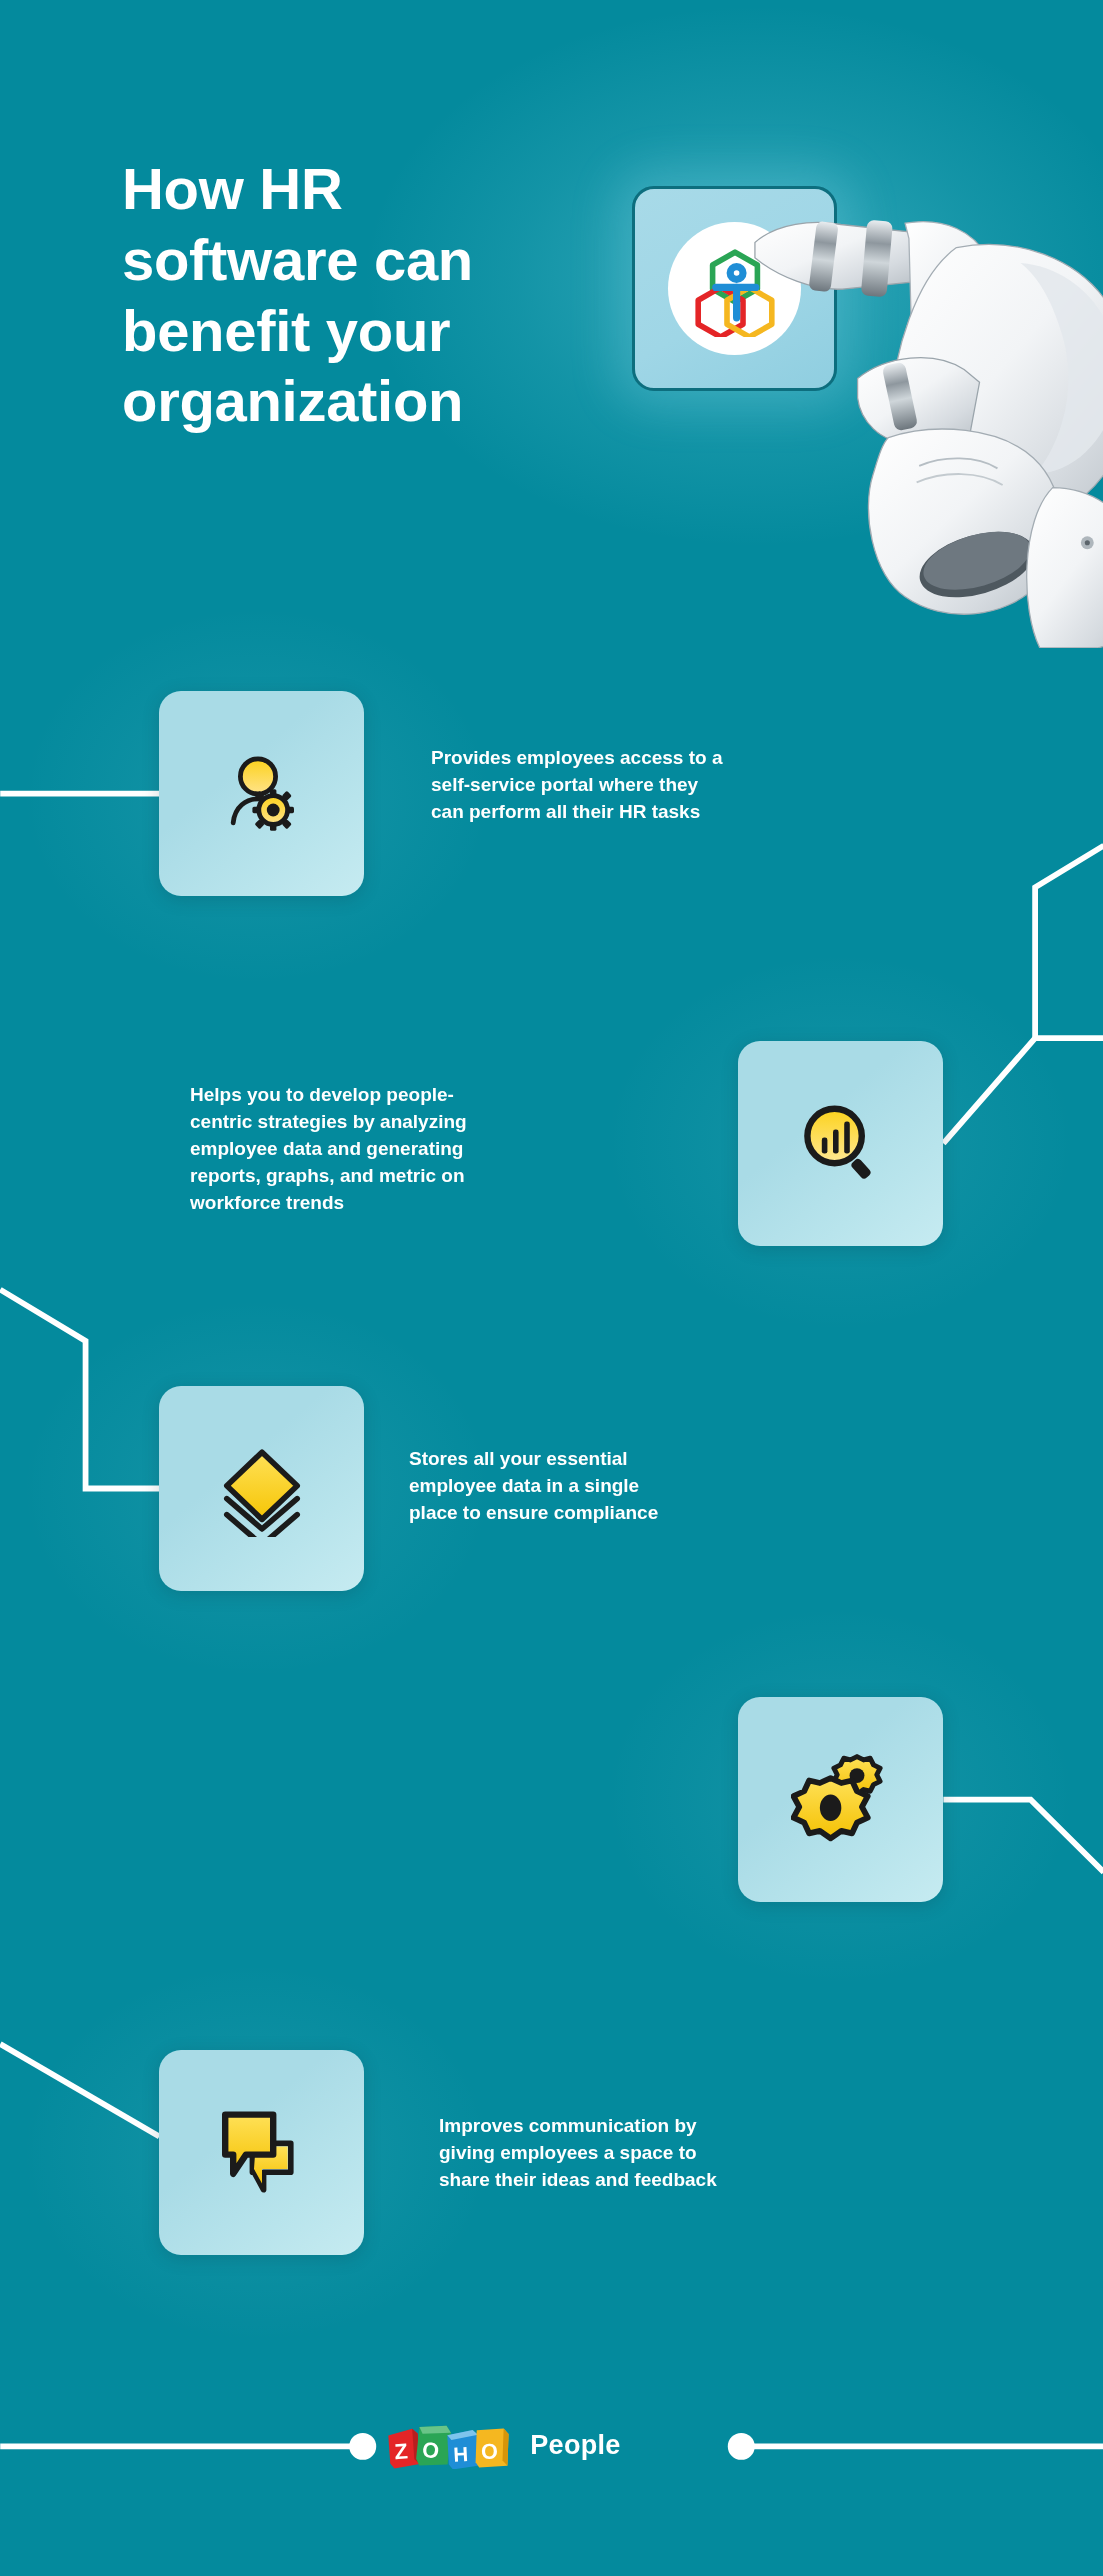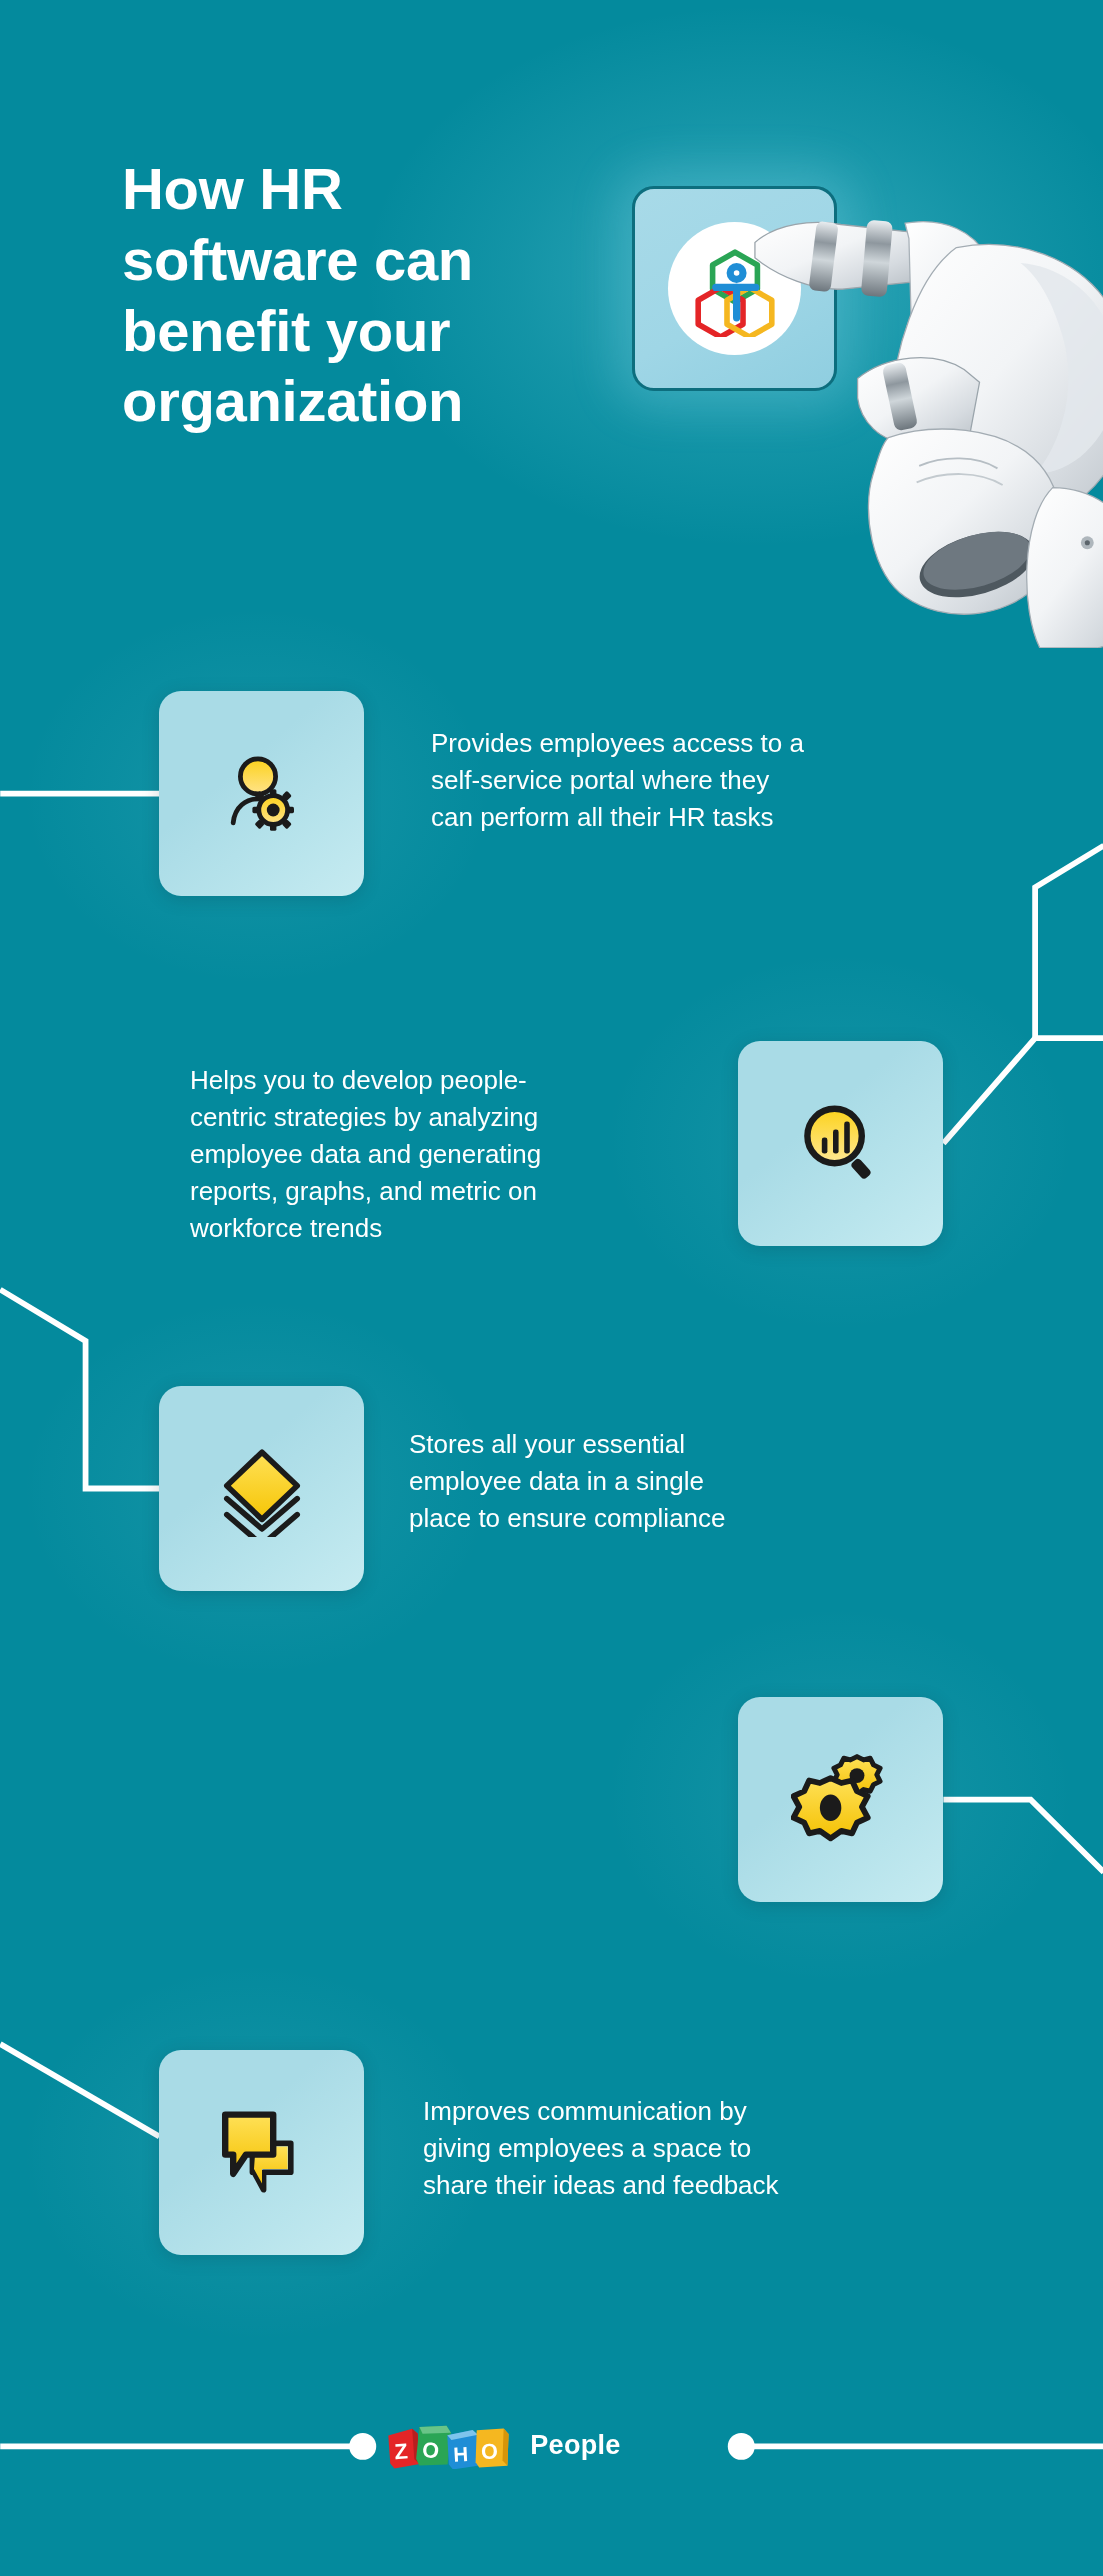--- a/index.html
+++ b/index.html
@@ -47,28 +47,28 @@
   .hero-circle {
     width:133px; height:133px; border-radius:50%; background:#ffffff;
     display:flex; align-items:center; justify-content:center;
   }
 
   
   .hand { position:absolute; left:751px; top:186px; width:398px; height:462px; }
 
   
   .body-text {
-    position:absolute; color:#ffffff; font-size:26px; line-height:1.42;
-    white-space:pre-line; font-weight:400;
+    position:absolute; color:#ffffff; font-size:19px; line-height:1.42;
+    white-space:pre-line; font-weight:700;margin-top:20px;
   }
   .t1 { left:431px; top:725px; width:513px; }
   .t2 { left:190px; top:1062px; width:507px; text-align:left; }
   .t3 { left:409px; top:1426px; width:513px; }
   .t4 { left:239px; top:1707px; width:462px; }
-  .t5 { left:423px; top:2093px; width:526px; }
+  .t5 { left:439px; top:2093px; width:526px; }
 
   
   .footer-logo {
     position:absolute; left:385px; top:2407px; height:77px;
     display:flex; align-items:center; gap:10.3px;
   }
   .zoho-mark { width:135px; height:46px; }
   .people-word { color:#ffffff; font-size:27px; letter-spacing:0.3px;font-weight:bold; }
 </style>
 </head>

